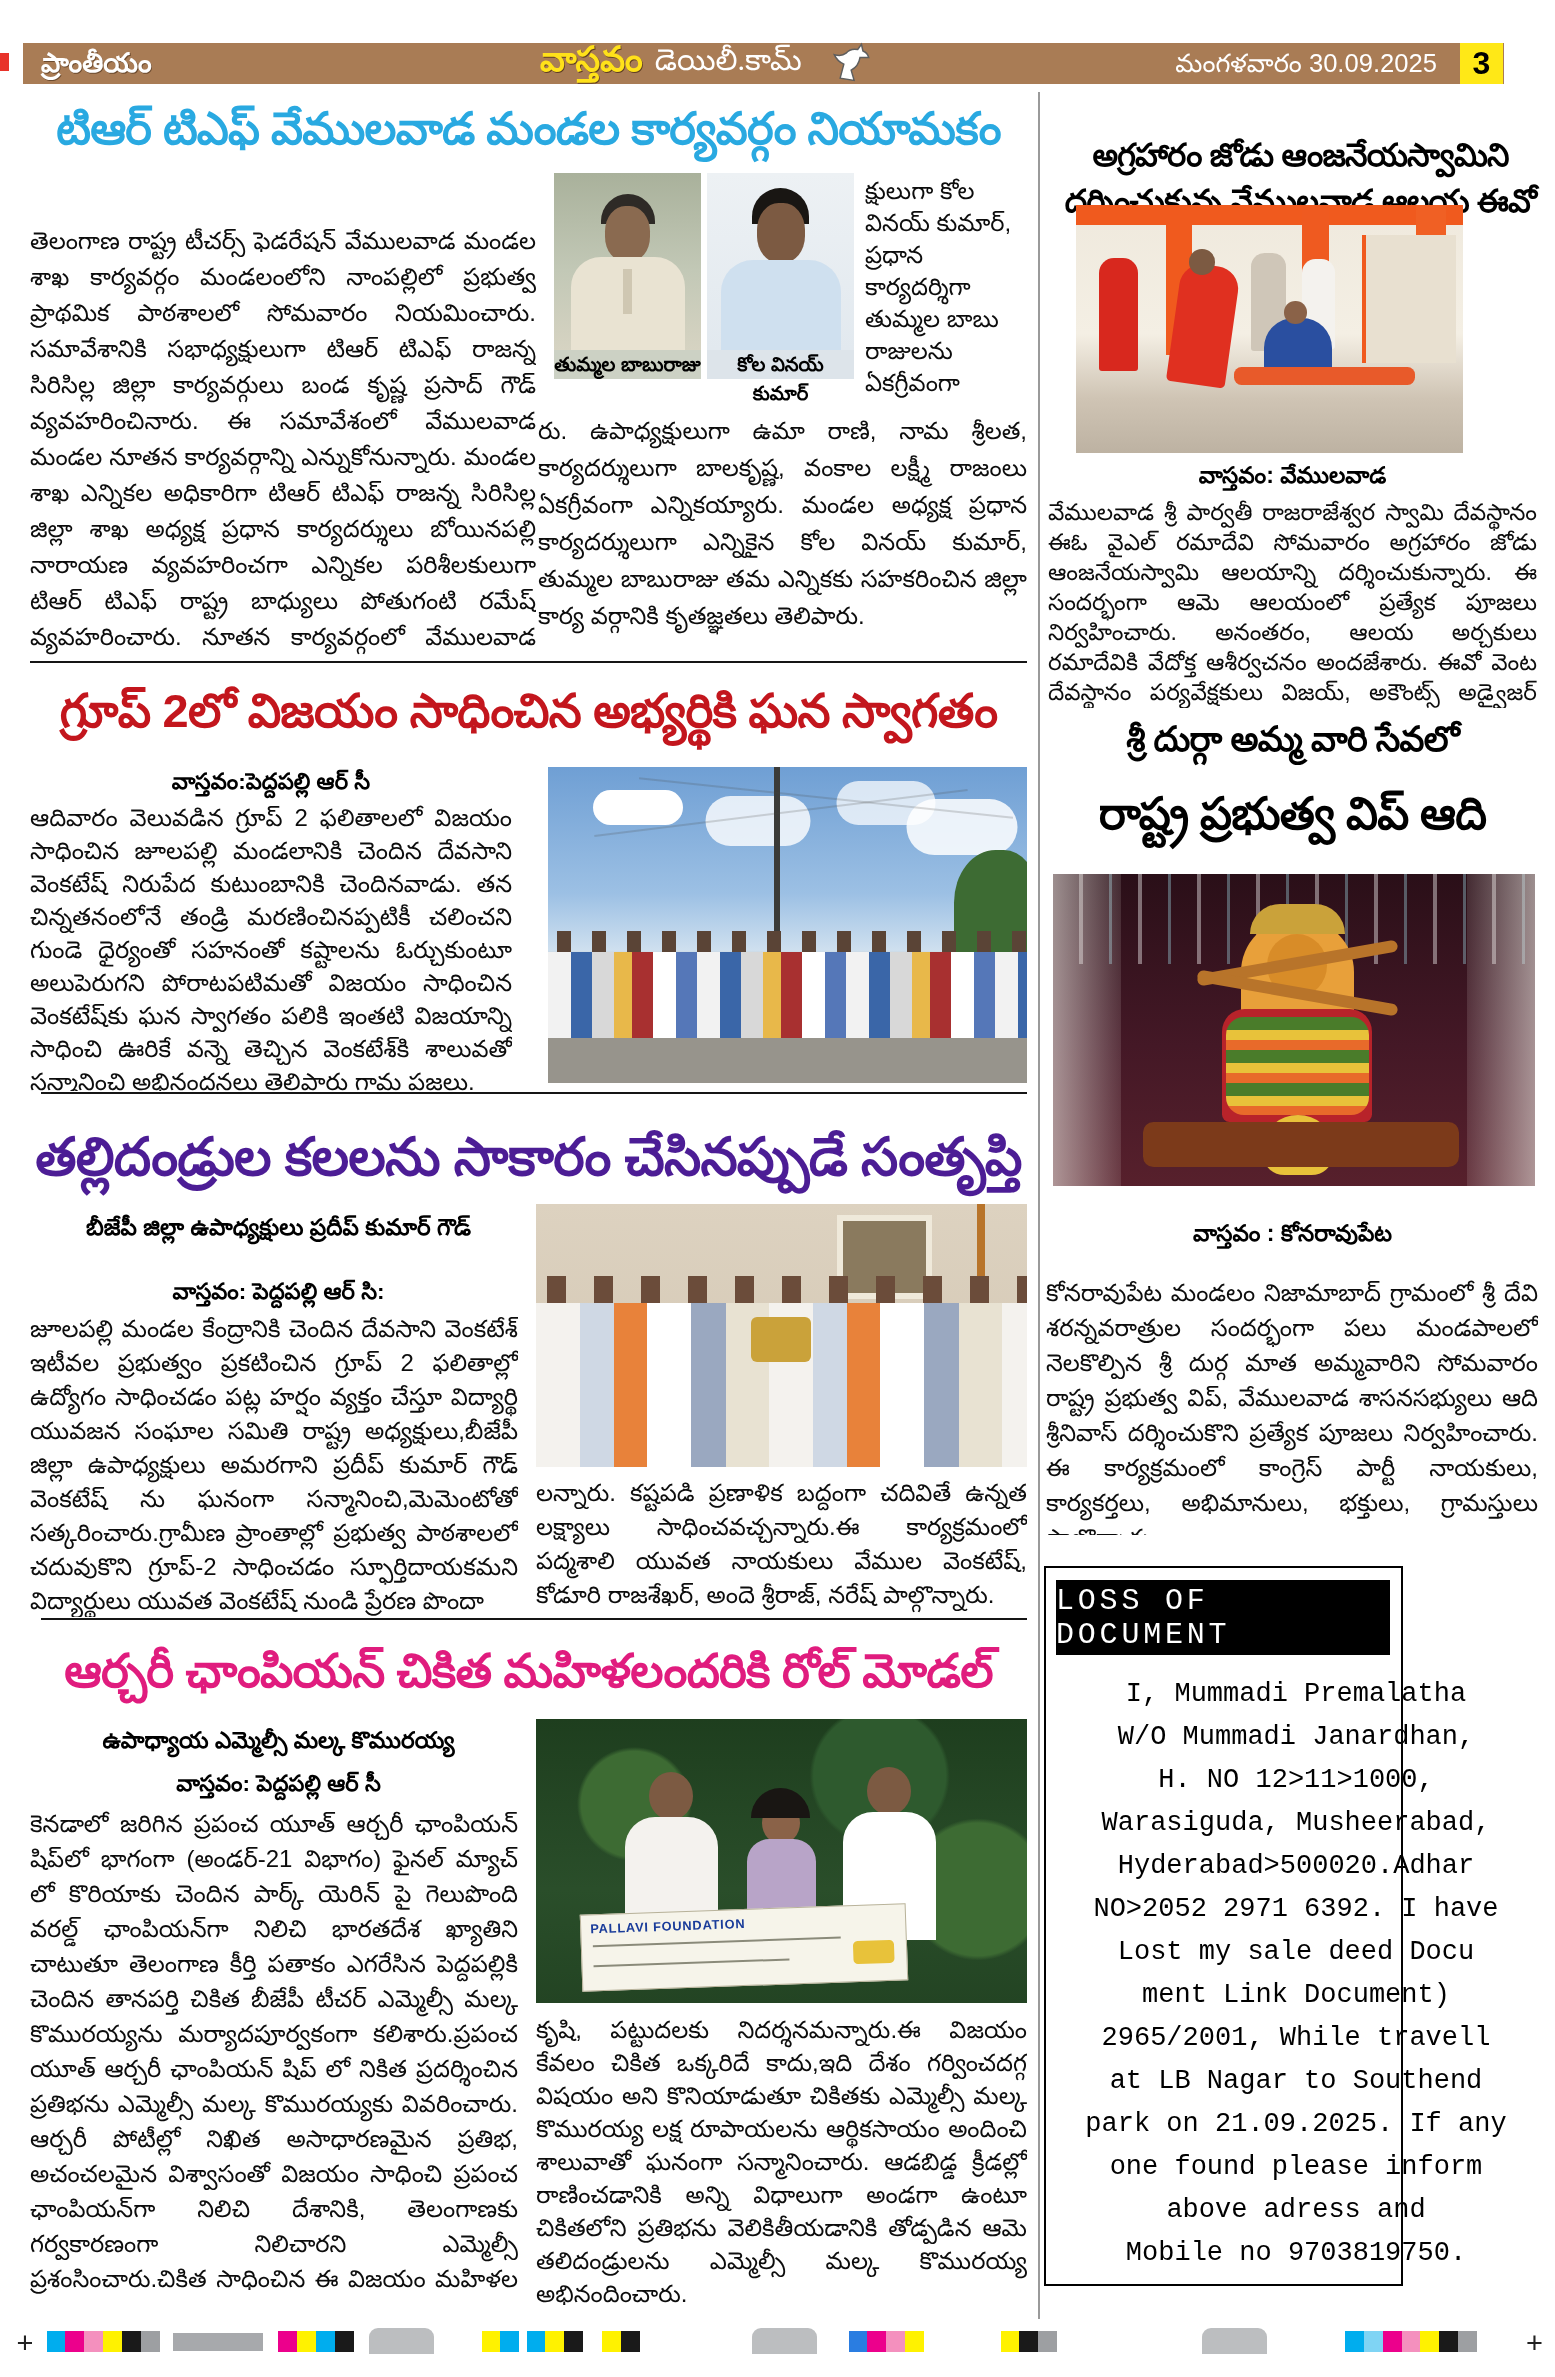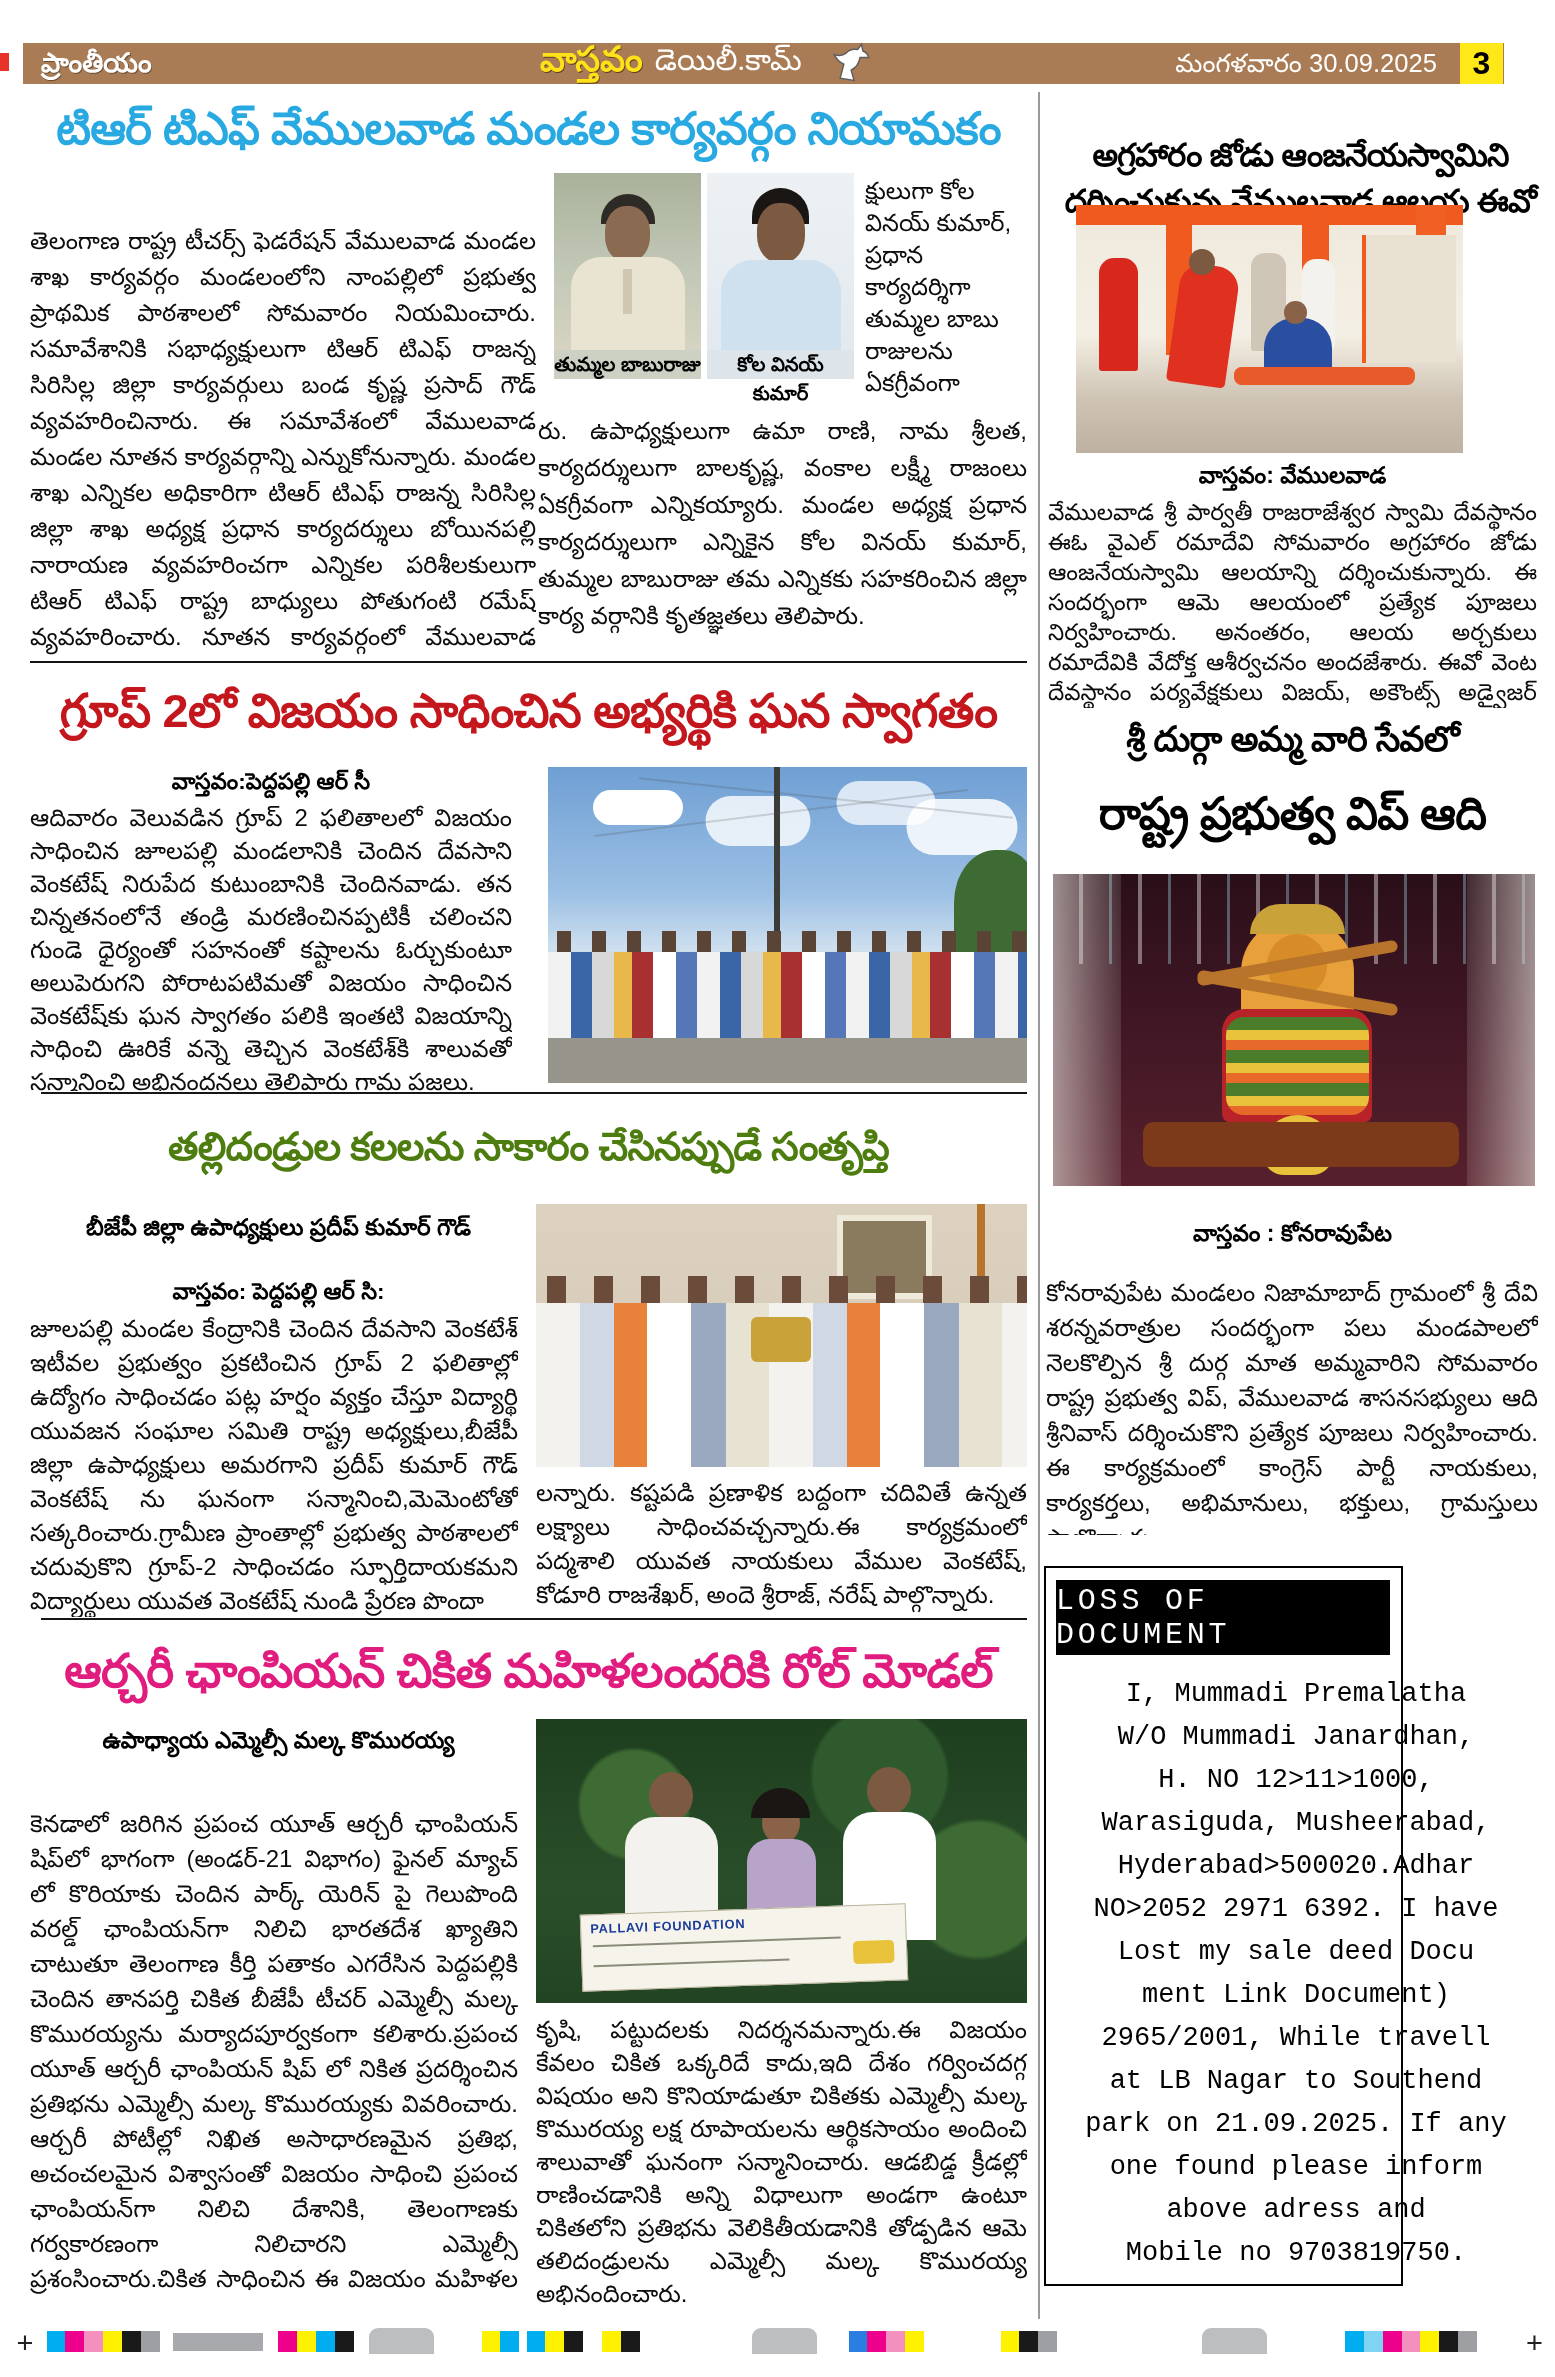--- a/index.html
+++ b/index.html
@@ -112,35 +112,36 @@
     <div class="abs" style="left:143px;top:113px;width:203px;height:12px;background:#b8742a;border-radius:6px;transform:rotate(10deg);"></div>
     <div class="abs" style="left:169px;top:135px;width:150px;height:113px;background:#b8232a;border-radius:22.6px 22.6px 7.5px 7.5px;"></div>
     <div class="abs" style="left:173px;top:143px;width:143px;height:98px;background:repeating-linear-gradient(180deg,#4a7c2a 0 13.5px,#e8c23a 13.5px 22.6px,#e86a2a 22.6px 33px);border-radius:18px;"></div>
     <div class="abs" style="left:211px;top:241px;width:68px;height:60px;background:#e8c23a;border-radius:50% 50% 30% 30%;"></div>
     <div class="abs" style="left:226px;top:257px;width:9px;height:9px;background:#5a2a10;border-radius:50%;box-shadow:27px 0 0 #5a2a10;"></div>
     <div class="abs" style="left:90px;top:248px;width:316px;height:45px;background:#7c3a1a;border-radius:10.5px;"></div>
   </div>
   <div class="abs byline" style="left:1048px;top:1220px;width:489px;font-size:23px;">వాస్తవం : కోనరావుపేట</div>
   <div class="abs body-txt" style="left:1046px;top:1275px;width:492px;height:260px;overflow:hidden;font-size:24px;line-height:35px;">కోనరావుపేట మండలం నిజామాబాద్ గ్రామంలో శ్రీ దేవి శరన్నవరాత్రుల సందర్భంగా పలు మండపాలలో నెలకొల్పిన శ్రీ దుర్గ మాత అమ్మవారిని సోమవారం రాష్ట్ర ప్రభుత్వ విప్, వేములవాడ శాసనసభ్యులు ఆది శ్రీనివాస్ దర్శించుకొని ప్రత్యేక పూజలు నిర్వహించారు. ఈ కార్యక్రమంలో కాంగ్రెస్ పార్టీ నాయకులు, కార్యకర్తలు, అభిమానులు, భక్తులు, గ్రామస్తులు పాల్గొన్నారు.</div>
 
-  <div class="abs headline" style="left:30px;top:1121px;width:997px;font-size:39px;color:#4d7c0f;">తల్లిదండ్రుల కలలను సాకారం చేసినప్పుడే సంతృప్తి</div>
+  <div class="abs headline" style="left:30px;top:1121px;width:997px;font-size:53px;color:#4c1d95;">తల్లిదండ్రుల కలలను సాకారం చేసినప్పుడే సంతృప్తి</div>
   <div class="abs subhead" style="left:30px;top:1214px;width:497px;">బీజేపీ జిల్లా ఉపాధ్యక్షులు ప్రదీప్ కుమార్ గౌడ్</div>
   <div class="abs byline" style="left:30px;top:1279px;width:497px;">వాస్తవం: పెద్దపల్లి ఆర్ సి:</div>
   <div class="abs body-txt" style="left:30px;top:1312px;width:488px;height:305px;overflow:hidden;font-size:24px;line-height:34px;">జూలపల్లి మండల కేంద్రానికి చెందిన దేవసాని వెంకటేశ్ ఇటీవల ప్రభుత్వం ప్రకటించిన గ్రూప్ 2 ఫలితాల్లో ఉద్యోగం సాధించడం పట్ల హర్షం వ్యక్తం చేస్తూ విద్యార్థి యువజన సంఘాల సమితి రాష్ట్ర అధ్యక్షులు,బీజేపీ జిల్లా ఉపాధ్యక్షులు అమరగాని ప్రదీప్ కుమార్ గౌడ్ వెంకటేష్ ను ఘనంగా సన్మానించి,మెమెంటోతో సత్కరించారు.గ్రామీణ ప్రాంతాల్లో ప్రభుత్వ పాఠశాలలో చదువుకొని గ్రూప్-2 సాధించడం స్ఫూర్తిదాయకమని విద్యార్థులు యువత వెంకటేష్ నుండి ప్రేరణ పొందా</div>
   <div class="photo" style="left:536px;top:1204px;width:491px;height:263px;background:linear-gradient(180deg,#ddd2c0 0%,#d2c6b2 100%);">
     <div class="abs" style="left:301px;top:10.5px;width:83px;height:72px;background:#8a7a5e;border:6px solid #efe9da;"></div>
     <div class="abs" style="left:441px;top:0;width:7.5px;height:128px;background:#b8742a;"></div>
     <div class="abs" style="left:0;top:72px;width:491px;height:33px;background:repeating-linear-gradient(90deg,transparent 0 10.5px,#6b4c3a 10.5px 30px,transparent 30px 47px);"></div>
     <div class="abs" style="left:0;top:99px;width:491px;height:164px;background:repeating-linear-gradient(90deg,#f4f2ee 0 44px,#cfd8e4 44px 78px,#e8823a 78px 111px,#ffffff 111px 155px,#9aa8c0 155px 190px,#e8e2d2 190px 233px);"></div>
     <div class="abs" style="left:215px;top:113px;width:60px;height:45px;background:#caa23a;border-radius:6px;"></div>
   </div>
   <div class="abs body-txt" style="left:536px;top:1476px;width:491px;height:139px;overflow:hidden;font-size:24px;line-height:34px;">లన్నారు. కష్టపడి ప్రణాళిక బద్దంగా చదివితే ఉన్నత లక్ష్యాలు సాధించవచ్చన్నారు.ఈ కార్యక్రమంలో పద్మశాలి యువత నాయకులు వేముల వెంకటేష్, కోడూరి రాజశేఖర్, అందె శ్రీరాజ్, నరేష్ పాల్గొన్నారు.</div>
 
   <div class="abs headline" style="left:30px;top:1639px;width:997px;font-size:47px;color:#e01c7e;">ఆర్చరీ ఛాంపియన్ చికిత మహిళలందరికి రోల్ మోడల్</div>
   <div class="abs subhead" style="left:30px;top:1727px;width:497px;">ఉపాధ్యాయ ఎమ్మెల్సీ మల్క కొమురయ్య</div>
+  <div class="abs byline" style="left:30px;top:1771px;width:497px;">వాస్తవం: పెద్దపల్లి ఆర్ సీ</div>
   <div class="abs body-txt" style="left:30px;top:1806px;width:488px;height:493px;overflow:hidden;font-size:24px;line-height:35px;">కెనడాలో జరిగిన ప్రపంచ యూత్ ఆర్చరీ ఛాంపియన్ షిప్‌లో భాగంగా (అండర్-21 విభాగం) ఫైనల్ మ్యాచ్ లో కొరియాకు చెందిన పార్క్ యెరిన్ పై గెలుపొంది వరల్డ్ ఛాంపియన్‌గా నిలిచి భారతదేశ ఖ్యాతిని చాటుతూ తెలంగాణ కీర్తి పతాకం ఎగరేసిన పెద్దపల్లికి చెందిన తానపర్తి చికిత బీజేపీ టీచర్ ఎమ్మెల్సీ మల్క కొమురయ్యను మర్యాదపూర్వకంగా కలిశారు.ప్రపంచ యూత్ ఆర్చరీ ఛాంపియన్ షిప్ లో నికిత ప్రదర్శించిన ప్రతిభను ఎమ్మెల్సీ మల్క కొమురయ్యకు వివరించారు. ఆర్చరీ పోటీల్లో నిఖిత అసాధారణమైన ప్రతిభ, అచంచలమైన విశ్వాసంతో విజయం సాధించి ప్రపంచ ఛాంపియన్‌గా నిలిచి దేశానికి, తెలంగాణకు గర్వకారణంగా నిలిచారని ఎమ్మెల్సీ ప్రశంసించారు.చికిత సాధించిన ఈ విజయం మహిళల ఆత్మవిశ్వాసం,</div>
   <div class="photo" style="left:536px;top:1719px;width:491px;height:284px;background:radial-gradient(circle at 20% 30%,#3d6b33 0 12%,transparent 13%),radial-gradient(circle at 70% 20%,#2e5a2e 0 16%,transparent 17%),radial-gradient(circle at 90% 60%,#3d6b33 0 14%,transparent 15%),linear-gradient(180deg,#1e3e1e 0%,#2a4e2a 60%,#234423 100%);">
     <div class="abs" style="left:113px;top:53px;width:44px;height:48px;background:#7c5a42;border-radius:50%;"></div>
     <div class="abs" style="left:89px;top:98px;width:93px;height:120px;background:#f4f2ee;border-radius:30px 30px 0 0;"></div>
     <div class="abs" style="left:226px;top:83px;width:38px;height:42px;background:#8a6248;border-radius:50%;"></div>
     <div class="abs" style="left:215px;top:69px;width:59px;height:30px;background:#191613;border-radius:30px 30px 0 0;"></div>
     <div class="abs" style="left:211px;top:120px;width:69px;height:98px;background:#b8a4c8;border-radius:22.6px 22.6px 0 0;"></div>
     <div class="abs" style="left:331px;top:48px;width:44px;height:48px;background:#7c5a42;border-radius:50%;"></div>
     <div class="abs" style="left:307px;top:93px;width:93px;height:128px;background:#ffffff;border-radius:30px 30px 0 0;"></div>
     <div class="abs" style="left:45px;top:190px;width:324px;height:75px;background:#f6f4ea;border:1.5px solid #b8b29a;transform:rotate(-2deg);">

